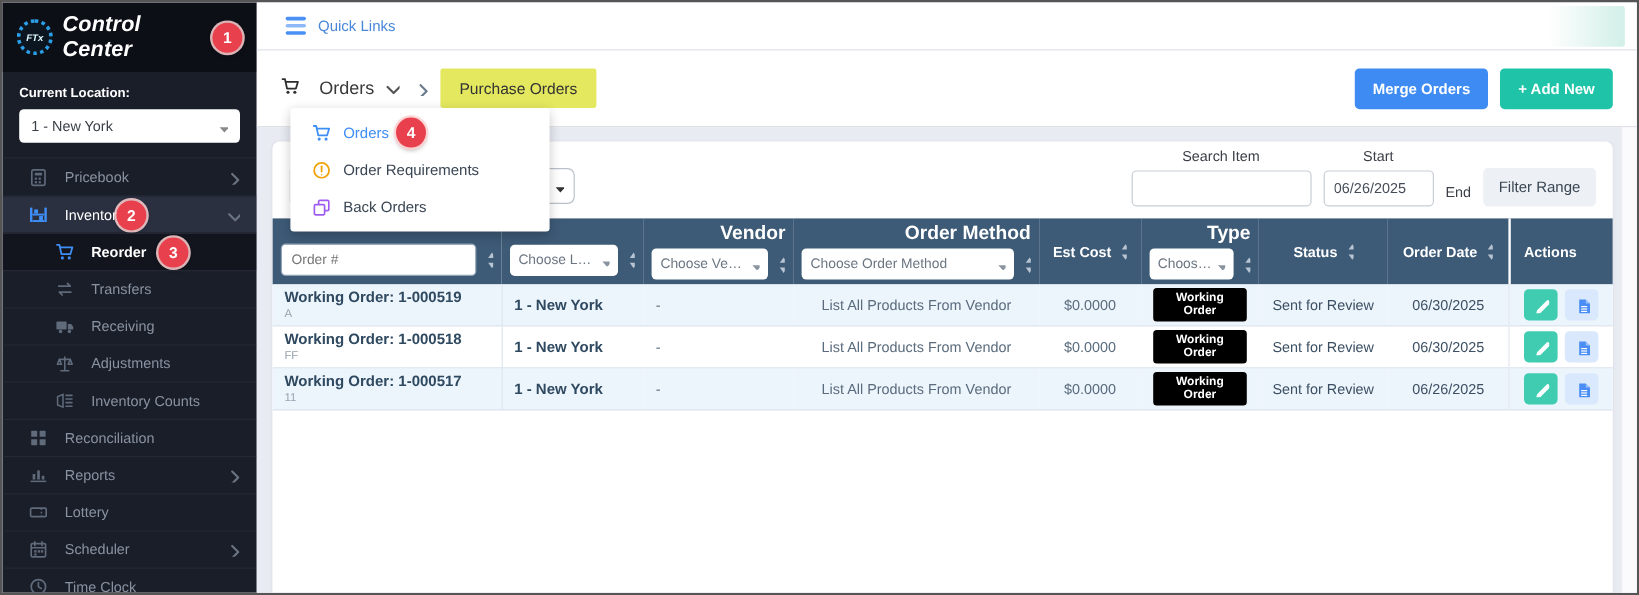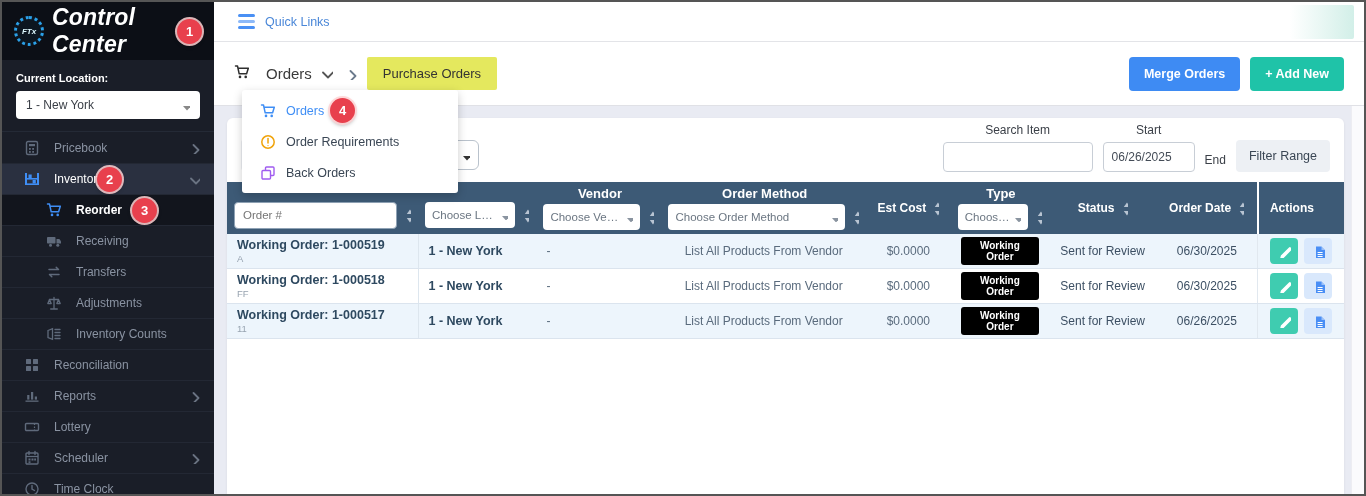--- a/index.html
+++ b/index.html
@@ -3,21 +3,21 @@
 <meta charset="utf-8">
 <style>
   * { margin:0; padding:0; box-sizing:border-box; }
   html,body { width:1366px; height:496px; font-family:"Liberation Sans", sans-serif; background:#fff; }
   .app { width:1366px; height:496px; border:2px solid #555; display:flex; overflow:hidden; position:relative; background:#e9ebf3; }
 
   
   .sidebar { width:212px; min-width:212px; background:#1a1e28; color:#8a93a2; display:flex; flex-direction:column; overflow:hidden; }
   .logo-bar { height:58px; background:#0c0f16; display:flex; align-items:center; padding:0 12px; flex:0 0 auto; }
   .logo-gear { width:30px; height:30px; border-radius:50%; border:3px dotted #2ba0e8; color:#dffaff; font-size:8px; font-weight:bold; font-style:italic; display:flex; align-items:center; justify-content:center; background:#0c1620; flex:0 0 auto; }
-  .logo-title { color:#fff; font-size:23px; font-weight:800; font-style:italic; margin-left:8px; letter-spacing:.2px; }
+  .logo-title { color:#fff; font-size:18px; font-weight:800; font-style:italic; margin-left:8px; letter-spacing:.2px; }
   .badge { width:25px; height:25px; border-radius:50%; background:#e8404d; color:#fff; font-size:13px; font-weight:bold; display:flex; align-items:center; justify-content:center; box-shadow:0 0 0 2px rgba(255,210,212,.85), 0 2px 4px rgba(0,0,0,.35); flex:0 0 auto; }
   .logo-bar .badge { margin-left:12px; }
   .loc-block { padding:12px 14px 12px 14px; border-bottom:1px solid #242a36; }
   .loc-label { color:#fff; font-size:11px; font-weight:bold; margin-bottom:7px; }
   .loc-select { background:#fff; border-radius:4px; height:28px; display:flex; align-items:center; justify-content:space-between; padding:0 10px; color:#3a3f47; font-size:12px; }
   .loc-select .caret { color:#888; }
   .menu { flex:1; overflow:hidden; }
   .m-item { height:31px; display:flex; align-items:center; padding:0 14px 0 22px; font-size:12px; border-top:1px solid #232834; position:relative; cursor:pointer; }
   .m-item:first-child { border-top:none; }
   .m-item .mi { width:16px; height:16px; margin-right:14px; color:#5f6a7b; flex:0 0 auto; }
@@ -65,21 +65,21 @@
   .field { display:flex; flex-direction:column; align-items:center; }
   .field label { font-size:12px; color:#3a3f47; margin-bottom:5px; }
   .field input { height:30px; border:1px solid #c8ced6; border-radius:4px; font-size:12px; color:#444c57; padding:0 8px; font-family:inherit; }
   .in-search { width:150px; }
   .in-date { width:92px; }
   .btn-filter { background:#edf0f4; color:#3a4654; font-size:12.5px; padding:9px 13px; }
 
   
   table { width:100%; border-collapse:collapse; table-layout:fixed; }
   thead th { background:#3d5a76; height:42px; padding:4px 7px; vertical-align:middle; font-weight:normal; }
-  .th-label { display:block; text-align:center; font-size:13px; font-weight:bold; color:#fff; margin:0 0 3px 2px; }
+  .th-label { display:block; text-align:right; font-size:16px; font-weight:bold; color:#fff; margin:0 0 3px 2px; }
   .th-ctl { display:flex; align-items:center; gap:5px; }
   .th-ctl.pushed { margin-top:14px; }
   .hdr-input { flex:1; height:27px; border:1px solid #8fa2b5; border-radius:4px; padding:0 8px; font-size:11.5px; color:#444; font-family:inherit; min-width:0; }
   .hdr-select { flex:1; background:#fff; border-radius:4px; height:26px; display:flex; align-items:center; justify-content:space-between; padding:0 7px; color:#6b7682; font-size:11.5px; cursor:pointer; min-width:0; }
   .hdr-select span { overflow:hidden; text-overflow:ellipsis; white-space:nowrap; }
   .hdr-select .caret { color:#8a94a0; flex:0 0 auto; }
   .sort { width:9px; height:15px; color:#b8c4d2; flex:0 0 auto; cursor:pointer; }
   .th-plain { color:#fff; font-size:12px; font-weight:bold; display:flex; align-items:center; justify-content:center; gap:4px; }
   th.actions-th { border-left:2px solid #fff; }
   .th-plain.left-pad { justify-content:flex-start; padding-left:4px; }
@@ -267,29 +267,29 @@
       </div>
       <div class="m-item sub sub-active">
         <svg class="ic mi">
             <use href="#i-cart"></use>
           </svg>
         <span class="m-label">Reorder</span>
         <span class="badge" style="left:130px">3</span>
       </div>
       <div class="m-item sub">
         <svg class="ic mi">
+            <use href="#i-transfer"></use>
+          </svg>
+        <span class="m-label">Transfers</span>
+      </div>
+      <div class="m-item sub">
+        <svg class="ic mi">
             <use href="#i-truck"></use>
           </svg>
         <span class="m-label">Receiving</span>
-      </div>
-      <div class="m-item sub">
-        <svg class="ic mi">
-            <use href="#i-transfer"></use>
-          </svg>
-        <span class="m-label">Transfers</span>
       </div>
       <div class="m-item sub">
         <svg class="ic mi">
             <use href="#i-scale"></use>
           </svg>
         <span class="m-label">Adjustments</span>
       </div>
       <div class="m-item sub">
         <svg class="ic mi">
             <use href="#i-counts"></use>

